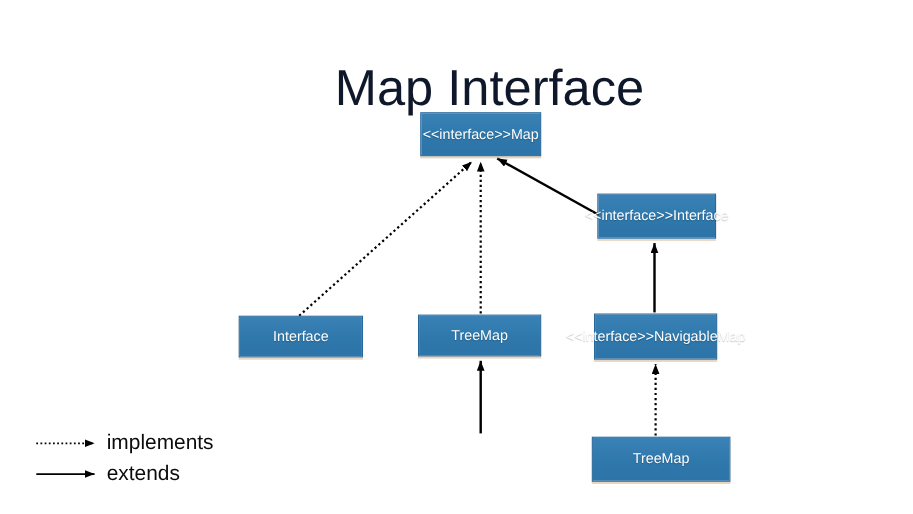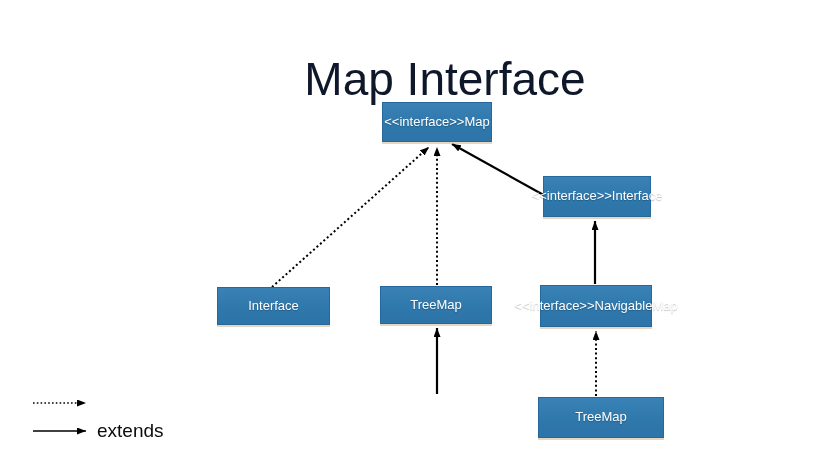--- a/index.html
+++ b/index.html
@@ -125,15 +125,16 @@
   <div class="node" id="node-navigablemap">
     <span class="stereotype">&lt;&lt;interface&gt;&gt;</span>
     <span class="name">NavigableMap</span>
   </div>
 
 
   <div class="node" id="node-treemap">
     <span class="name">TreeMap</span>
   </div>
 
+  <div class="legend-label" id="legend-implements-label">implements</div>
   <div class="legend-label" id="legend-extends-label">extends</div>
 
 </div>
 
 </body></html>

